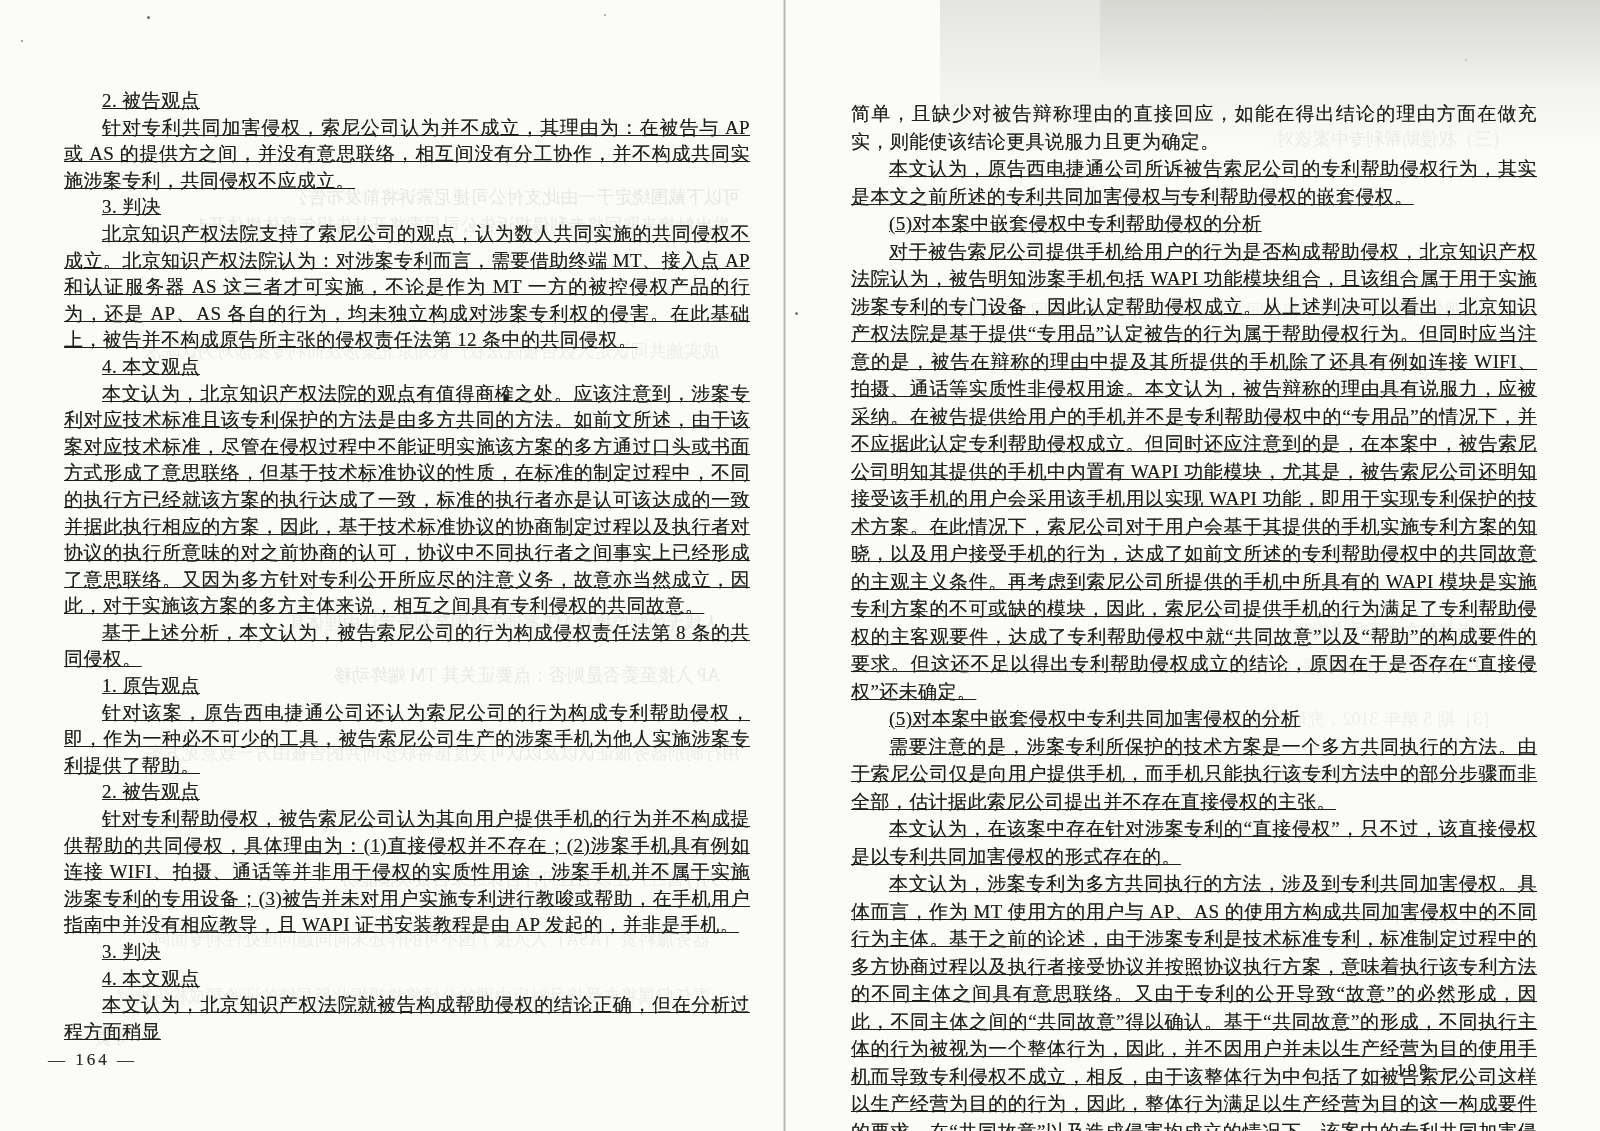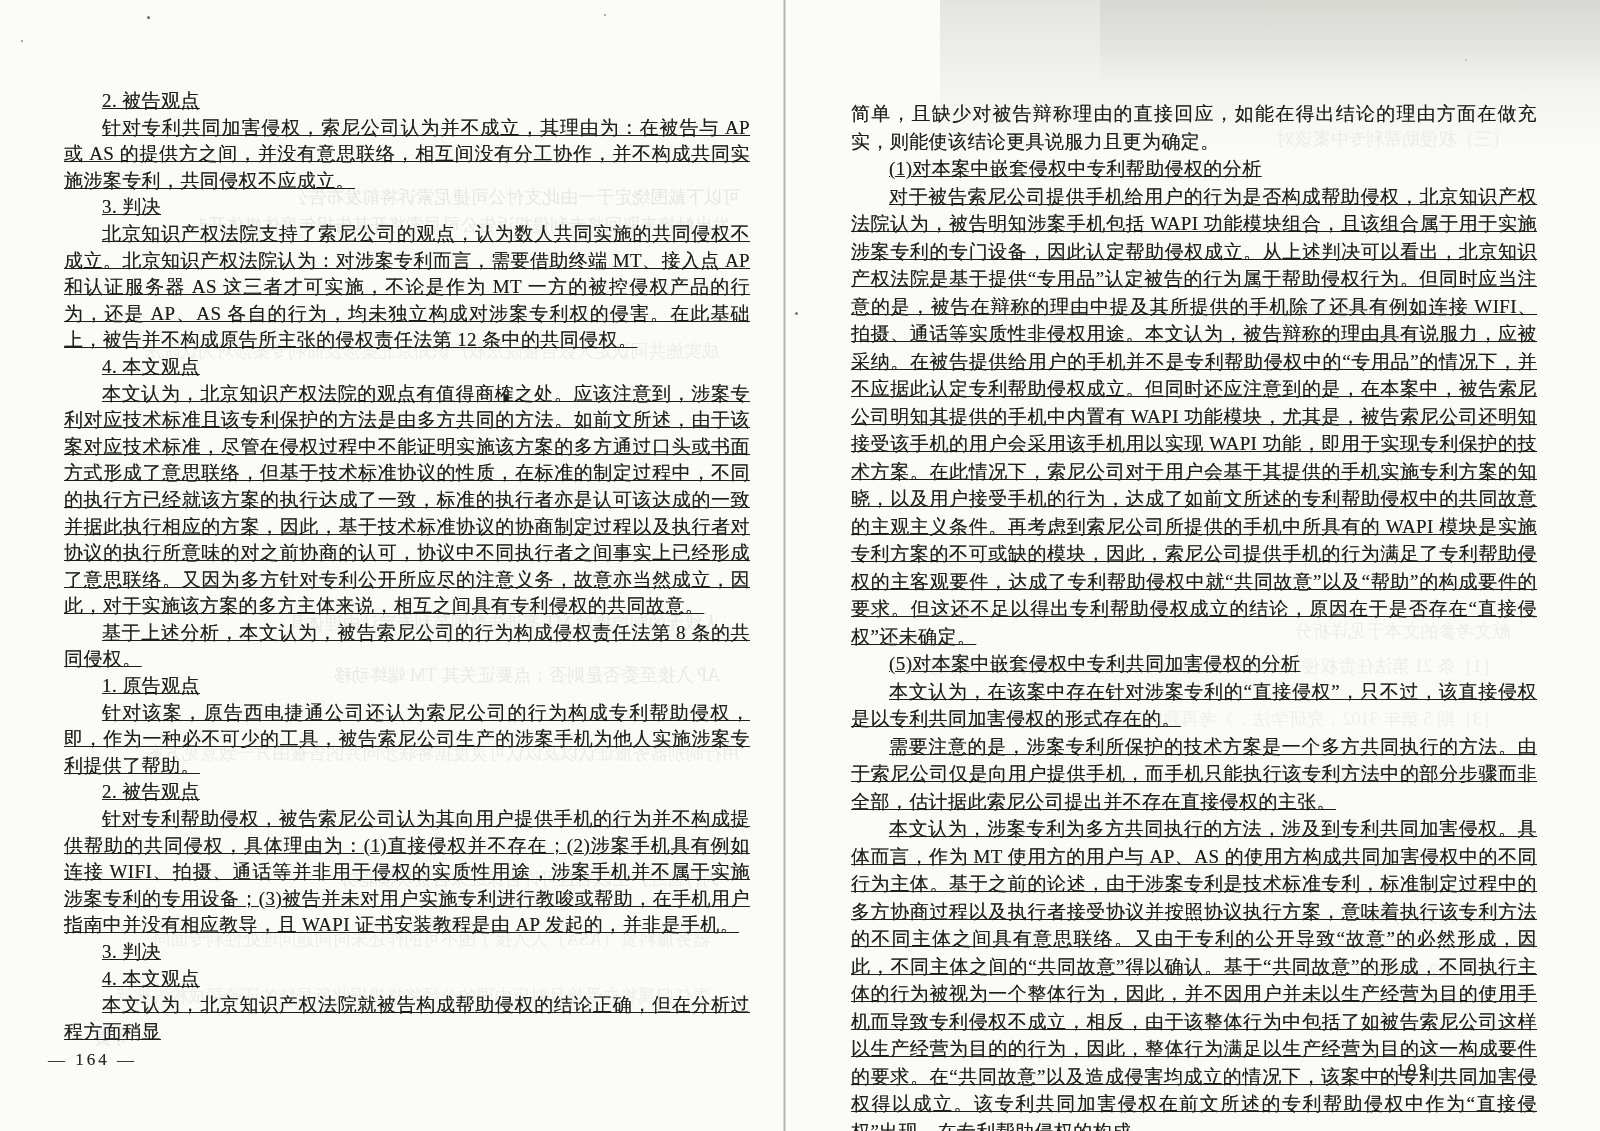--- a/index.html
+++ b/index.html
@@ -106,20 +106,21 @@
     <p class="blk-heading">2. 被告观点</p>
     <p class="blk-para">针对专利帮助侵权，被告索尼公司认为其向用户提供手机的行为并不构成提供帮助的共同侵权，具体理由为：(1)直接侵权并不存在；(2)涉案手机具有例如连接 WIFI、拍摄、通话等并非用于侵权的实质性用途，涉案手机并不属于实施涉案专利的专用设备；(3)被告并未对用户实施专利进行教唆或帮助，在手机用户指南中并没有相应教导，且 WAPI 证书安装教程是由 AP 发起的，并非是手机。</p>
     <p class="blk-heading">3. 判决</p>
     <p class="blk-heading">4. 本文观点</p>
     <p class="blk-para">本文认为，北京知识产权法院就被告构成帮助侵权的结论正确，但在分析过程方面稍显</p>
   </div>
 <div class="page-number page-number-left">— 164 —</div>
 
 <div class="page-col right-col" id="right-blocks">
     <p class="blk-para_cont">简单，且缺少对被告辩称理由的直接回应，如能在得出结论的理由方面在做充实，则能使该结论更具说服力且更为确定。</p>
-    <p class="blk-heading">(1)对本案中嵌套侵权中专利帮助侵权的分析</p>
+    <p class="blk-para">本文认为，原告西电捷通公司所诉被告索尼公司的专利帮助侵权行为，其实是本文之前所述的专利共同加害侵权与专利帮助侵权的嵌套侵权。</p>
+    <p class="blk-heading">(5)对本案中嵌套侵权中专利帮助侵权的分析</p>
     <p class="blk-para">对于被告索尼公司提供手机给用户的行为是否构成帮助侵权，北京知识产权法院认为，被告明知涉案手机包括 WAPI 功能模块组合，且该组合属于用于实施涉案专利的专门设备，因此认定帮助侵权成立。从上述判决可以看出，北京知识产权法院是基于提供“专用品”认定被告的行为属于帮助侵权行为。但同时应当注意的是，被告在辩称的理由中提及其所提供的手机除了还具有例如连接 WIFI、拍摄、通话等实质性非侵权用途。本文认为，被告辩称的理由具有说服力，应被采纳。在被告提供给用户的手机并不是专利帮助侵权中的“专用品”的情况下，并不应据此认定专利帮助侵权成立。但同时还应注意到的是，在本案中，被告索尼公司明知其提供的手机中内置有 WAPI 功能模块，尤其是，被告索尼公司还明知接受该手机的用户会采用该手机用以实现 WAPI 功能，即用于实现专利保护的技术方案。在此情况下，索尼公司对于用户会基于其提供的手机实施专利方案的知晓，以及用户接受手机的行为，达成了如前文所述的专利帮助侵权中的共同故意的主观主义条件。再考虑到索尼公司所提供的手机中所具有的 WAPI 模块是实施专利方案的不可或缺的模块，因此，索尼公司提供手机的行为满足了专利帮助侵权的主客观要件，达成了专利帮助侵权中就“共同故意”以及“帮助”的构成要件的要求。但这还不足以得出专利帮助侵权成立的结论，原因在于是否存在“直接侵权”还未确定。</p>
     <p class="blk-heading">(5)对本案中嵌套侵权中专利共同加害侵权的分析</p>
+    <p class="blk-para">需要注意的是，涉案专利所保护的技术方案是一个多方共同执行的方法。由于索尼公司仅是向用户提供手机，而手机只能执行该专利方法中的部分步骤而非全部，估计据此索尼公司提出并不存在直接侵权的主张。</p>
     <p class="blk-para">本文认为，在该案中存在针对涉案专利的“直接侵权”，只不过，该直接侵权是以专利共同加害侵权的形式存在的。</p>
-    <p class="blk-para">需要注意的是，涉案专利所保护的技术方案是一个多方共同执行的方法。由于索尼公司仅是向用户提供手机，而手机只能执行该专利方法中的部分步骤而非全部，估计据此索尼公司提出并不存在直接侵权的主张。</p>
     <p class="blk-para">本文认为，涉案专利为多方共同执行的方法，涉及到专利共同加害侵权。具体而言，作为 MT 使用方的用户与 AP、AS 的使用方构成共同加害侵权中的不同行为主体。基于之前的论述，由于涉案专利是技术标准专利，标准制定过程中的多方协商过程以及执行者接受协议并按照协议执行方案，意味着执行该专利方法的不同主体之间具有意思联络。又由于专利的公开导致“故意”的必然形成，因此，不同主体之间的“共同故意”得以确认。基于“共同故意”的形成，不同执行主体的行为被视为一个整体行为，因此，并不因用户并未以生产经营为目的使用手机而导致专利侵权不成立，相反，由于该整体行为中包括了如被告索尼公司这样以生产经营为目的的行为，因此，整体行为满足以生产经营为目的这一构成要件的要求。在“共同故意”以及造成侵害均成立的情况下，该案中的专利共同加害侵权得以成立。该专利共同加害侵权在前文所述的专利帮助侵权中作为“直接侵权”出现。在专利帮助侵权的构成</p>
   </div>
 <div class="page-number page-number-right">— 199 —</div>
 
 </body></html>

